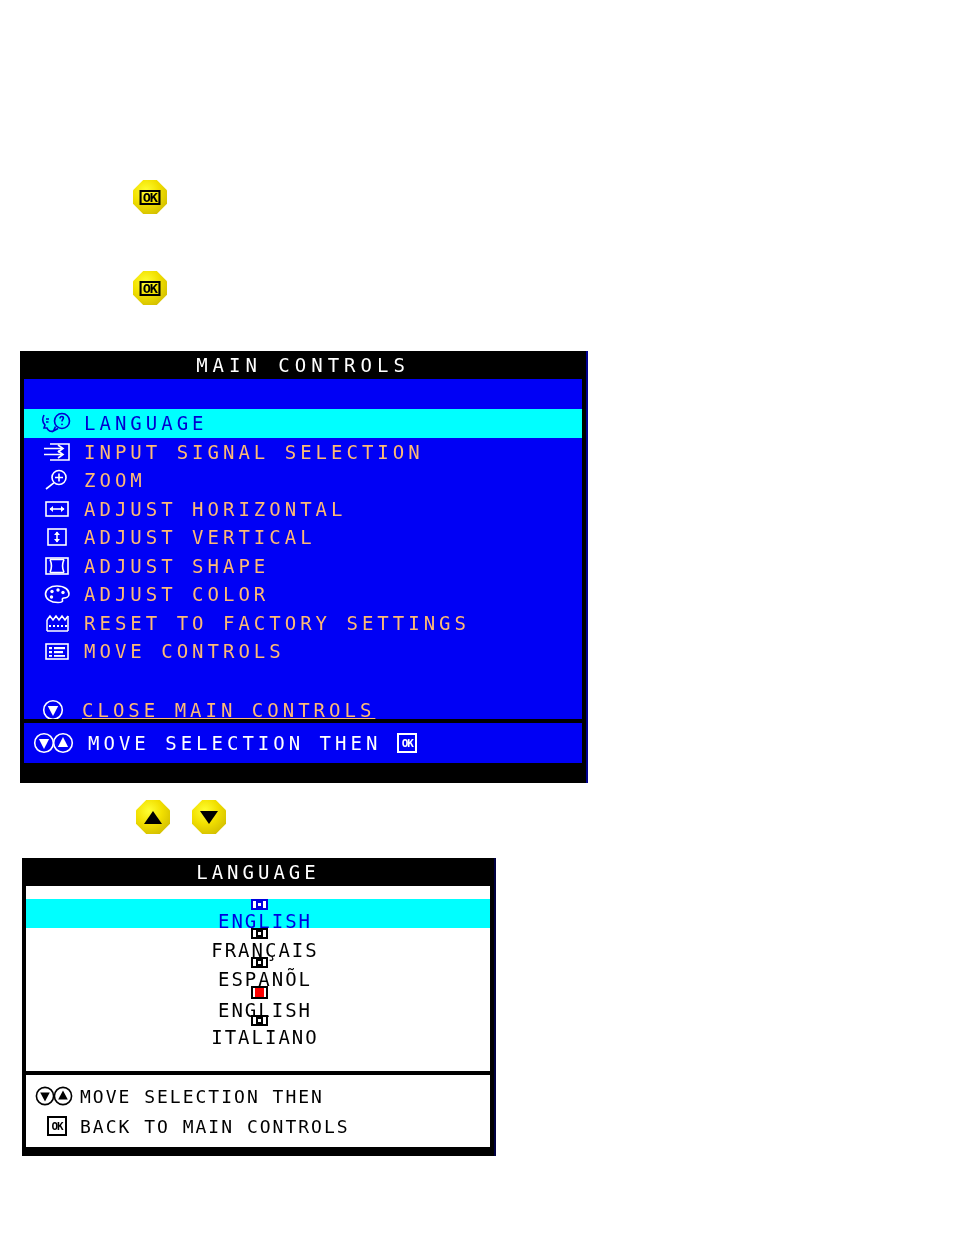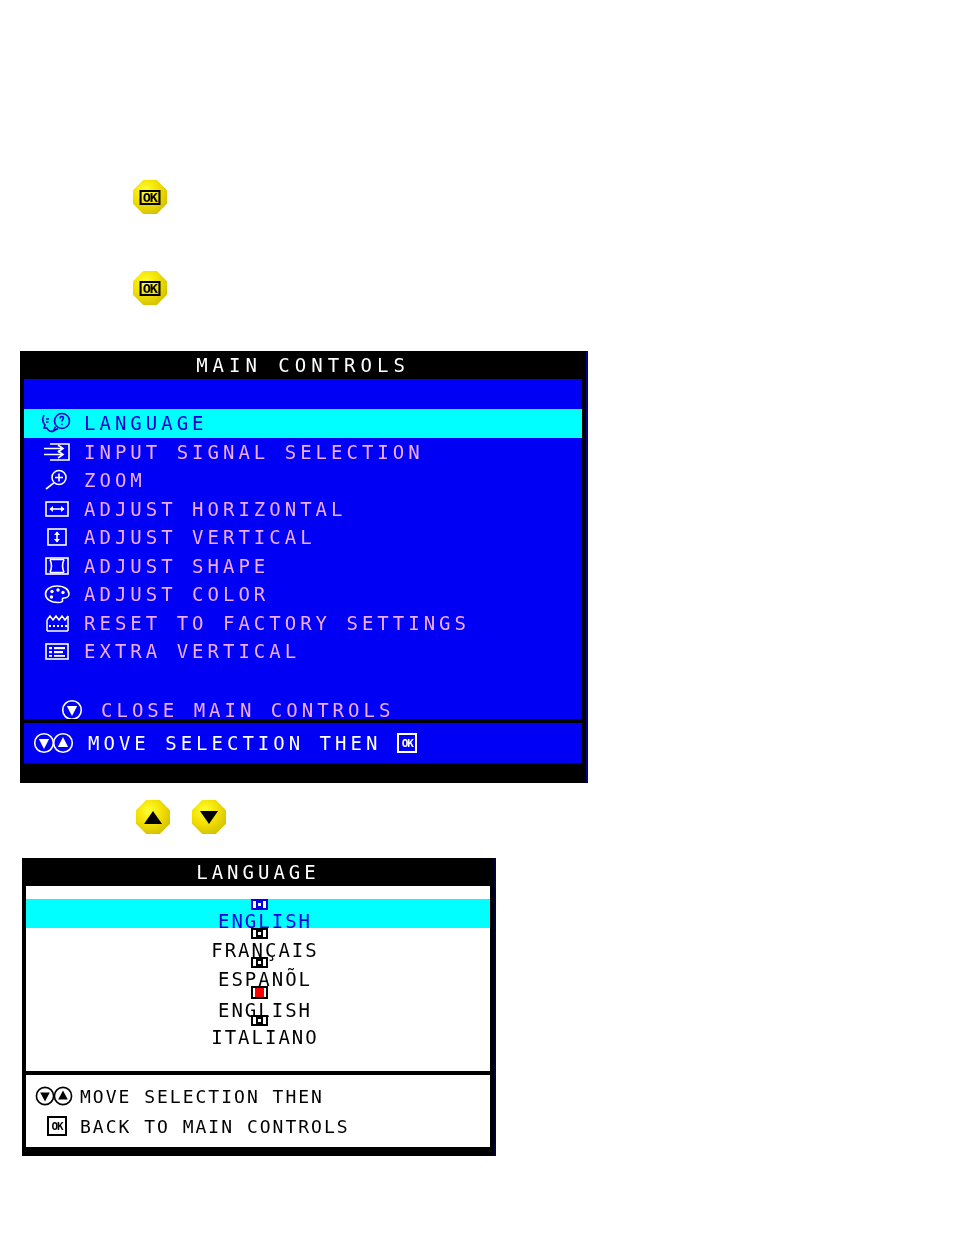--- a/index.html
+++ b/index.html
@@ -87,38 +87,38 @@
     align-items: center;
     padding-left: 8px;
     box-sizing: border-box;
   }
   .mrow {
     height: 28.5px;
     display: flex;
     align-items: center;
     padding-left: 16px;
     box-sizing: border-box;
-    color: #f0abfc;
+    color: #fdba74;
     font-size: 19px;
     letter-spacing: 4px;
     font-family: "DejaVu Sans Mono", "Liberation Mono", monospace;
     white-space: nowrap;
   }
   .mrow.sel { background: #00ffff; color: #0000d0; }
   .mrow .micon {
     width: 34px;
     min-width: 34px;
     height: 24px;
     margin-right: 10px;
     display: flex;
     align-items: center;
     justify-content: center;
   }
   .spacer-row { height: 30px; }
-  .close-row { padding-left: 31px; }
+  .close-row { padding-left: 12px; text-decoration: underline; }
   .close-row .micon { margin-right: 12px; }
 
   .ftxt {
     color: #ffffff;
     font-size: 19px;
     letter-spacing: 4px;
     font-family: "DejaVu Sans Mono", "Liberation Mono", monospace;
     white-space: nowrap;
     display: flex;
     align-items: center;
@@ -366,21 +366,21 @@
             <g fill="#ffffff">
               <rect x="8" y="7" width="3" height="2.2"></rect>
               <rect x="8" y="11" width="3" height="2.2"></rect>
               <rect x="8" y="15" width="3" height="1.8"></rect>
               <rect x="13" y="7" width="11" height="2.2"></rect>
               <rect x="13" y="11" width="9" height="2.2"></rect>
               <rect x="13" y="15" width="11" height="1.8"></rect>
             </g>
           </svg>
         </span>
-        <span>EXTRA VERTICAL</span>
+        <span>MOVE CONTROLS</span>
       </div>
 
       <div class="spacer-row"></div>
 
       <div class="mrow close-row">
         <span class="micon">
           <svg width="26" height="24" viewBox="0 0 26 24">
             <circle cx="13" cy="12" r="9.3" fill="none" stroke="#ffffff" stroke-width="1.6"></circle>
             <path d="M7.8 8 H18.2 L13 18 Z" fill="#ffffff"></path>
           </svg>

